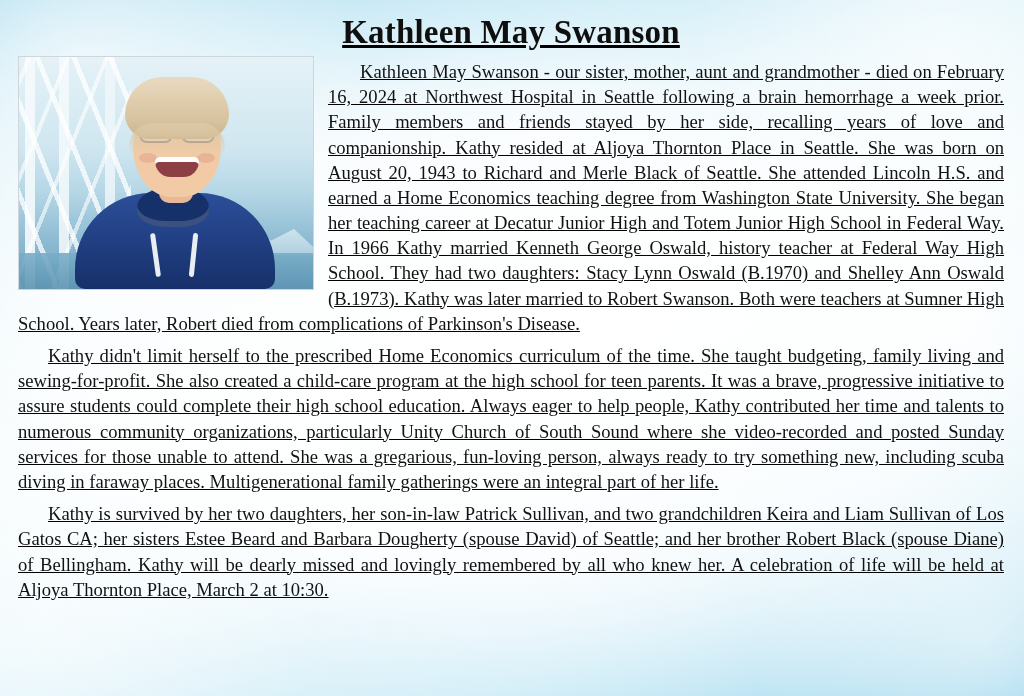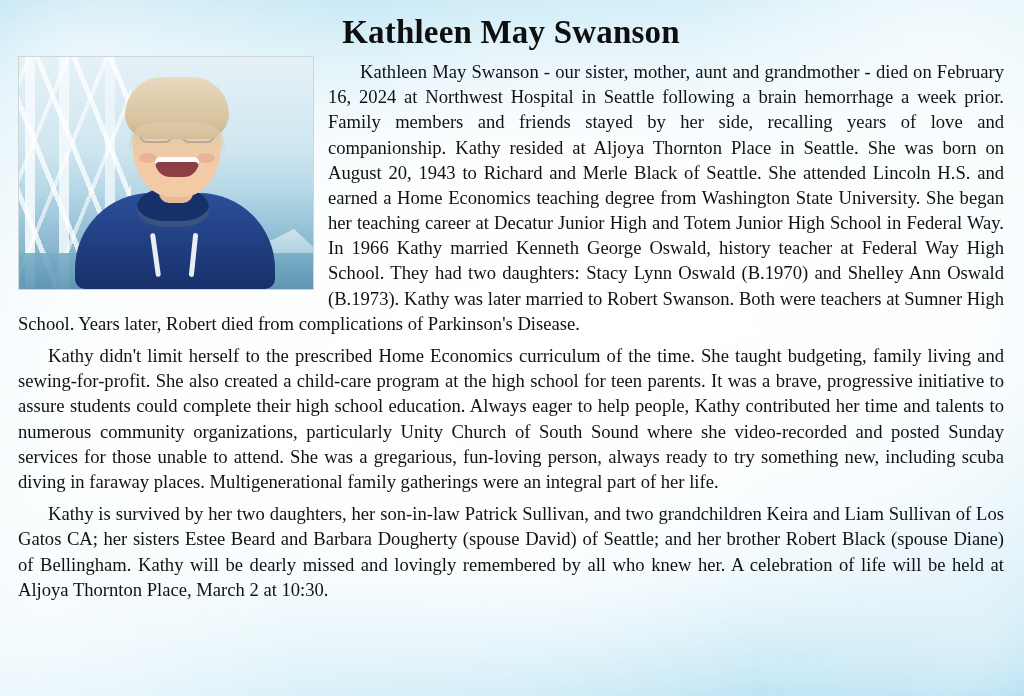--- a/index.html
+++ b/index.html
@@ -16,20 +16,21 @@
 
   .obituary {
     position: relative;
     width: 1024px;
     height: 696px;
     box-sizing: border-box;
     background:
       radial-gradient(ellipse 120% 80% at 50% 50%, rgba(255,255,255,0.96) 0%, rgba(255,255,255,0.88) 38%, rgba(236,248,252,0.55) 62%, rgba(198,235,247,0.25) 80%, rgba(170,222,240,0.10) 100%),
       linear-gradient(160deg, #7ec8e6 0%, #a9dcef 14%, #d8f0f8 32%, #f2fbfd 48%, #eaf7fc 62%, #b9e3f3 82%, #74c3e4 100%);
     padding: 10px 20px 14px 18px;
+    text-decoration: underline;
   }
 
   
   .obituary::before {
     content: "";
     position: absolute;
     inset: 0;
     background:
       radial-gradient(circle at 8% 12%, rgba(255,255,255,0.75) 0%, rgba(255,255,255,0) 26%),
       radial-gradient(circle at 92% 8%, rgba(255,255,255,0.65) 0%, rgba(255,255,255,0) 22%),

